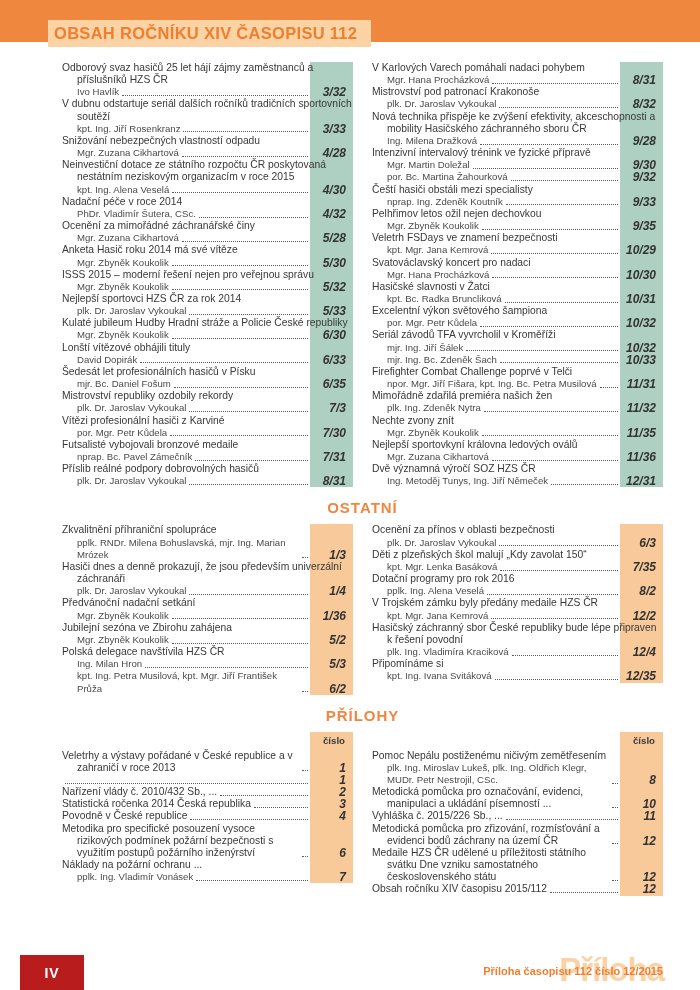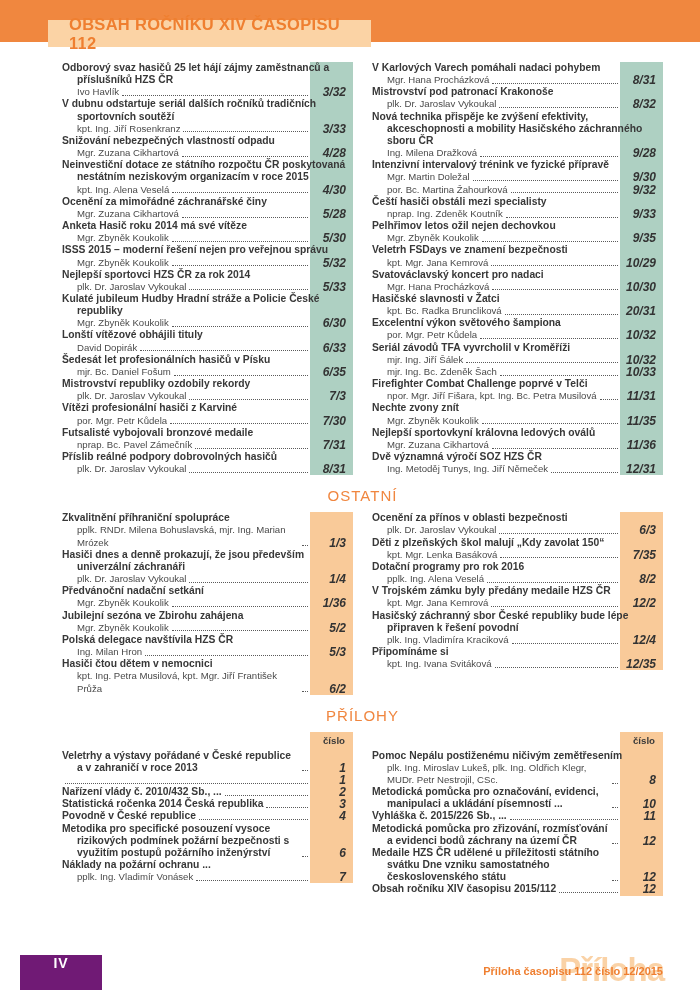--- a/index.html
+++ b/index.html
@@ -3,50 +3,50 @@
 <meta charset="utf-8">
 <style>
   * { margin:0; padding:0; box-sizing:border-box; }
   html,body { background:#ffffff; }
   .sheet { position:relative; width:700px; height:990px; background:#fff; overflow:hidden;
            font-family:"Liberation Sans", sans-serif; }
 
   
   .header-bar { position:absolute; top:0; left:0; width:700px; height:42px; background:#F0873F; }
   .title-box  { position:absolute; top:20px; left:48px; width:323px; height:27px; background:#FBD3A5;
-                display:flex; align-items:center; padding-left:21px; }
+                display:flex; align-items:center; padding-left:6px; }
   .title-box span { color:#EF7F30; font-weight:bold; font-size:16.5px; letter-spacing:.3px; }
 
   
   main { position:absolute; top:62px; left:62px; right:37px; }
   .cols { display:grid; grid-template-columns:1fr 1fr; column-gap:19px; align-items:start; }
   .col  { position:relative; }
   .strip { position:absolute; top:0; right:0; bottom:0; width:43px; z-index:0; }
   .entries, .num-header { position:relative; z-index:1; }
 
   .entry { font-size:10.3px; line-height:12.15px; color:#3a3a3a; }
-  .t { font-weight:bold; padding-left:15px; text-indent:-15px; color:#383838; }
+  .t { font-weight:normal; padding-left:15px; text-indent:-15px; color:#383838; }
   .line { display:flex; align-items:flex-end; }
   .a { font-weight:normal; font-size:9.6px; color:#4a4a4a; padding-left:15px; }
   .t-inline { flex:0 1 auto; }
   .leader { flex:1 1 6px; min-width:6px; border-bottom:1.6px dotted #5a5a5a; margin:0 2px 2.5px 3px; }
   .page-no { flex:0 0 43px; text-align:right; padding-right:7px; font-weight:bold; font-style:italic;
              font-size:12px; color:#333; }
 
-  .section-heading { text-align:center; color:#F0863F; font-size:15px; font-weight:normal;
+  .section-heading { text-align:center; color:#F0863F; font-size:15px; font-weight:bold;
                      letter-spacing:1px; margin:12px 0 8px; }
   .section-heading:empty { display:none; margin:0; }
 
   .num-header { text-align:right; font-weight:bold; font-size:9.7px; color:#3a3a3a;
                 height:18px; padding:3px 8px 0 0; }
   .num-header:empty { display:none; height:0; padding:0; }
 
   
-  .footer-box { position:absolute; left:20px; top:955px; width:82px; height:35px; background:#701a75;
-                color:#fff; font-weight:bold; font-size:14px; display:flex; 
+  .footer-box { position:absolute; left:20px; top:955px; width:64px; height:35px; background:#b91c1c;
+                color:#fff; font-weight:bold; font-size:14px; display:flex; align-items:center;
                 justify-content:center; letter-spacing:1px; }
   .watermark  { position:absolute; right:36px; bottom:1px; font-size:33px; font-weight:bold;
                 color:#FAD2A6; letter-spacing:-1px; z-index:0; }
   .credit     { position:absolute; right:37px; bottom:13px; color:#EF7F30; font-weight:bold;
                 font-size:11px; z-index:1; }
 </style>
 </head>
 <body>
 
 <div class="sheet">
@@ -91,20 +91,28 @@
               </div>
               <div class="entry">
                 <div class="t">Neinvestiční dotace ze státního rozpočtu ČR poskytovaná nestátním neziskovým organizacím v roce 2015</div>
                 <div class="line">
                   <span class="a">kpt. Ing. Alena Veselá</span>
                   <span class="leader"></span>
                   <span class="page-no">4/30</span>
                 </div>
               </div>
               <div class="entry">
+                <div class="t">Nadační péče v roce 2014</div>
+                <div class="line">
+                  <span class="a">PhDr. Vladimír Šutera, CSc.</span>
+                  <span class="leader"></span>
+                  <span class="page-no">4/32</span>
+                </div>
+              </div>
+              <div class="entry">
                 <div class="t">Ocenění za mimořádné záchranářské činy</div>
                 <div class="line">
                   <span class="a">Mgr. Zuzana Cikhartová</span>
                   <span class="leader"></span>
                   <span class="page-no">5/28</span>
                 </div>
               </div>
               <div class="entry">
                 <div class="t">Anketa Hasič roku 2014 má své vítěze</div>
                 <div class="line">
@@ -260,21 +268,21 @@
                   <span class="a">Mgr. Hana Procházková</span>
                   <span class="leader"></span>
                   <span class="page-no">10/30</span>
                 </div>
               </div>
               <div class="entry">
                 <div class="t">Hasičské slavnosti v Žatci</div>
                 <div class="line">
                   <span class="a">kpt. Bc. Radka Bruncliková</span>
                   <span class="leader"></span>
-                  <span class="page-no">20/31</span>
+                  <span class="page-no">10/31</span>
                 </div>
               </div>
               <div class="entry">
                 <div class="t">Excelentní výkon světového šampiona</div>
                 <div class="line">
                   <span class="a">por. Mgr. Petr Kůdela</span>
                   <span class="leader"></span>
                   <span class="page-no">10/32</span>
                 </div>
               </div>
@@ -292,20 +300,28 @@
                   <span class="leader"></span>
                   <span class="page-no">10/33</span>
                 </div>
               </div>
               <div class="entry">
                 <div class="t">Firefighter Combat Challenge poprvé v Telči</div>
                 <div class="line">
                   <span class="a">npor. Mgr. Jiří Fišara, kpt. Ing. Bc. Petra Musilová</span>
                   <span class="leader"></span>
                   <span class="page-no">11/31</span>
+                </div>
+              </div>
+              <div class="entry">
+                <div class="t">Mimořádně zdařilá premiéra našich žen</div>
+                <div class="line">
+                  <span class="a">plk. Ing. Zdeněk Nytra</span>
+                  <span class="leader"></span>
+                  <span class="page-no">11/32</span>
                 </div>
               </div>
               <div class="entry">
                 <div class="t">Nechte zvony znít</div>
                 <div class="line">
                   <span class="a">Mgr. Zbyněk Koukolik</span>
                   <span class="leader"></span>
                   <span class="page-no">11/35</span>
                 </div>
               </div>
@@ -371,21 +387,20 @@
               </div>
               <div class="entry">
                 <div class="t">Polská delegace navštívila HZS ČR</div>
                 <div class="line">
                   <span class="a">Ing. Milan Hron</span>
                   <span class="leader"></span>
                   <span class="page-no">5/3</span>
                 </div>
               </div>
               <div class="entry">
-                <div class="t">Hasiči čtou dětem v nemocnici</div>
                 <div class="line">
                   <span class="a">kpt. Ing. Petra Musilová, kpt. Mgr. Jiří František Průža</span>
                   <span class="leader"></span>
                   <span class="page-no">6/2</span>
                 </div>
               </div>
             </div>
         </div>
         <div class="col">
           <div class="strip" style="background: rgb(249, 202, 153);"></div>

